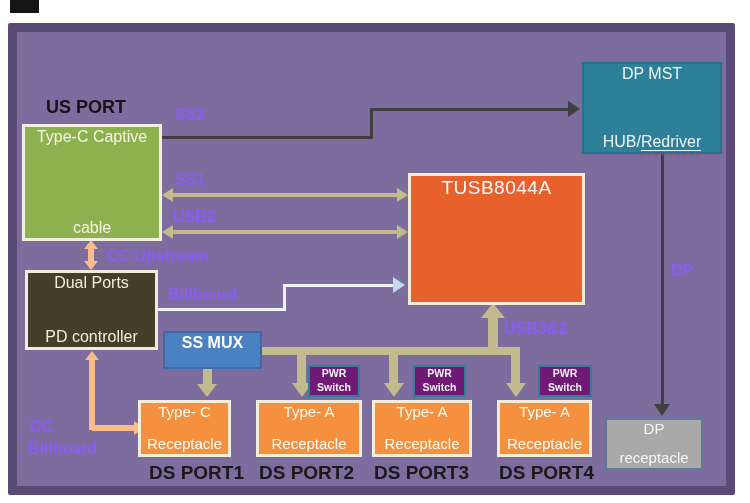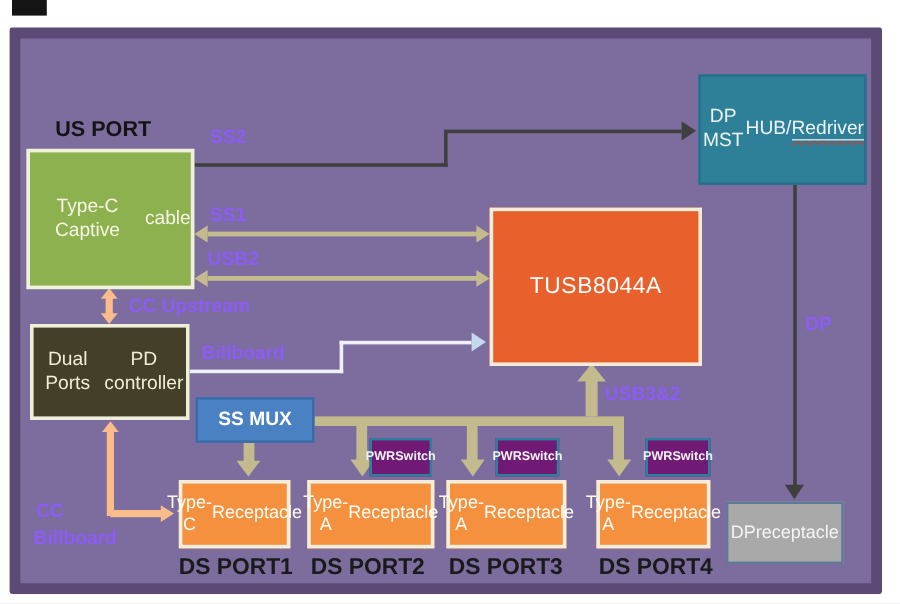--- a/index.html
+++ b/index.html
@@ -7,21 +7,21 @@
     position:relative;width:750px;height:503px;background:#ffffff;
     font-family:"Liberation Sans",sans-serif;overflow:hidden;
     -webkit-font-smoothing:antialiased;
   }
   .abs{position:absolute;box-sizing:border-box;}
   
   .frame{left:8px;top:23px;width:727px;height:472px;background:#7d6c9e;
          border:9px solid #5a4a75;border-radius:2px;}
   .corner-black{left:10px;top:0;width:29px;height:13px;background:#141414;}
   
-  .block{display:flex;flex-direction:row;align-items:center;justify-content:center;
+  .block{display:flex;flex-direction:column;align-items:center;justify-content:space-between;
          text-align:center;line-height:1.25;}
   .green-box{left:22px;top:124px;width:140px;height:117px;background:#8db14f;
              border:3px solid #eff0dd;color:#f6f5e4;font-size:16px;}
   .pd-box{left:25px;top:270px;width:133px;height:80px;background:#433f29;
           border:3px solid #efeedb;color:#f1edd8;font-size:16px;}
   .tusb-box{left:408px;top:173px;width:177px;height:132px;background:#e8602c;
             border:3px solid #f3ecd9;color:#ffffff;font-size:19px;letter-spacing:.5px;}
   .dpmst-box{left:582px;top:62px;width:140px;height:92px;background:#2e7f98;
              border:2px solid #25708a;color:#eef4f6;font-size:16px;}
   .ssmux-box{left:163px;top:331px;width:99px;height:38px;background:#4a81c2;
@@ -131,21 +131,21 @@
   </div>
   <div class="abs block pwr" style="left:413px;width:53px;">
     <span>PWR</span>
     <span>Switch</span>
   </div>
   <div class="abs block pwr" style="left:538px;width:54px;">
     <span>PWR</span>
     <span>Switch</span>
   </div>
 
-  <div class="abs block recept" style="left:149px;width:93px;">
+  <div class="abs block recept" style="left:138px;width:93px;">
     <span>Type- C</span>
     <span>Receptacle</span>
   </div>
   <div class="abs block recept" style="left:256px;width:106px;">
     <span>Type- A</span>
     <span>Receptacle</span>
   </div>
   <div class="abs block recept" style="left:372px;width:100px;">
     <span>Type- A</span>
     <span>Receptacle</span>

